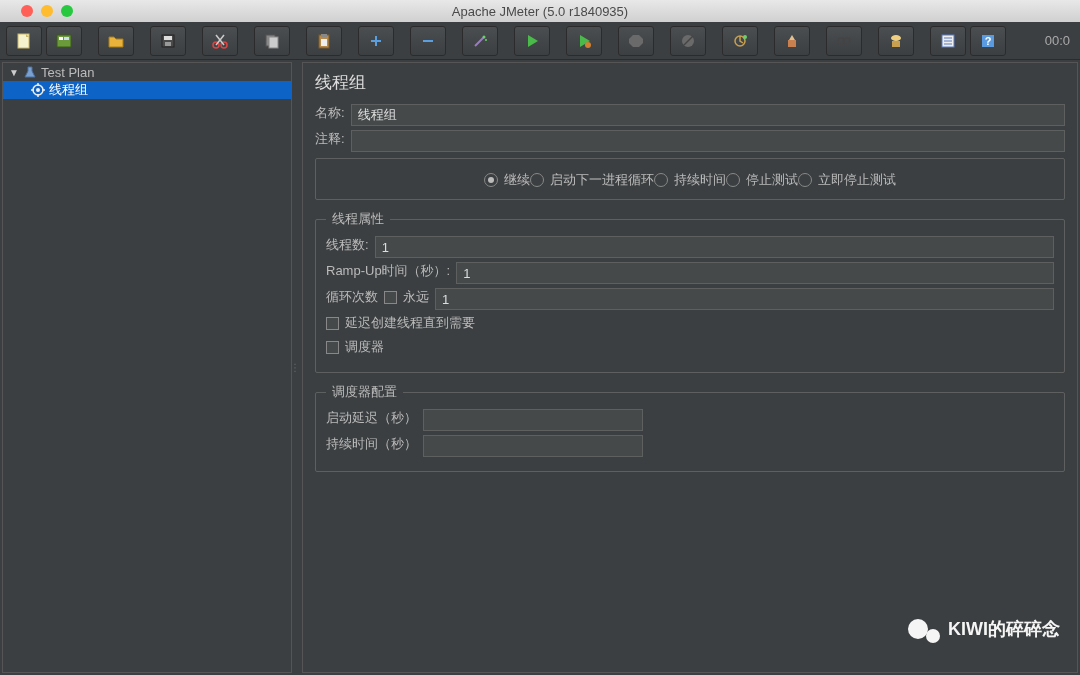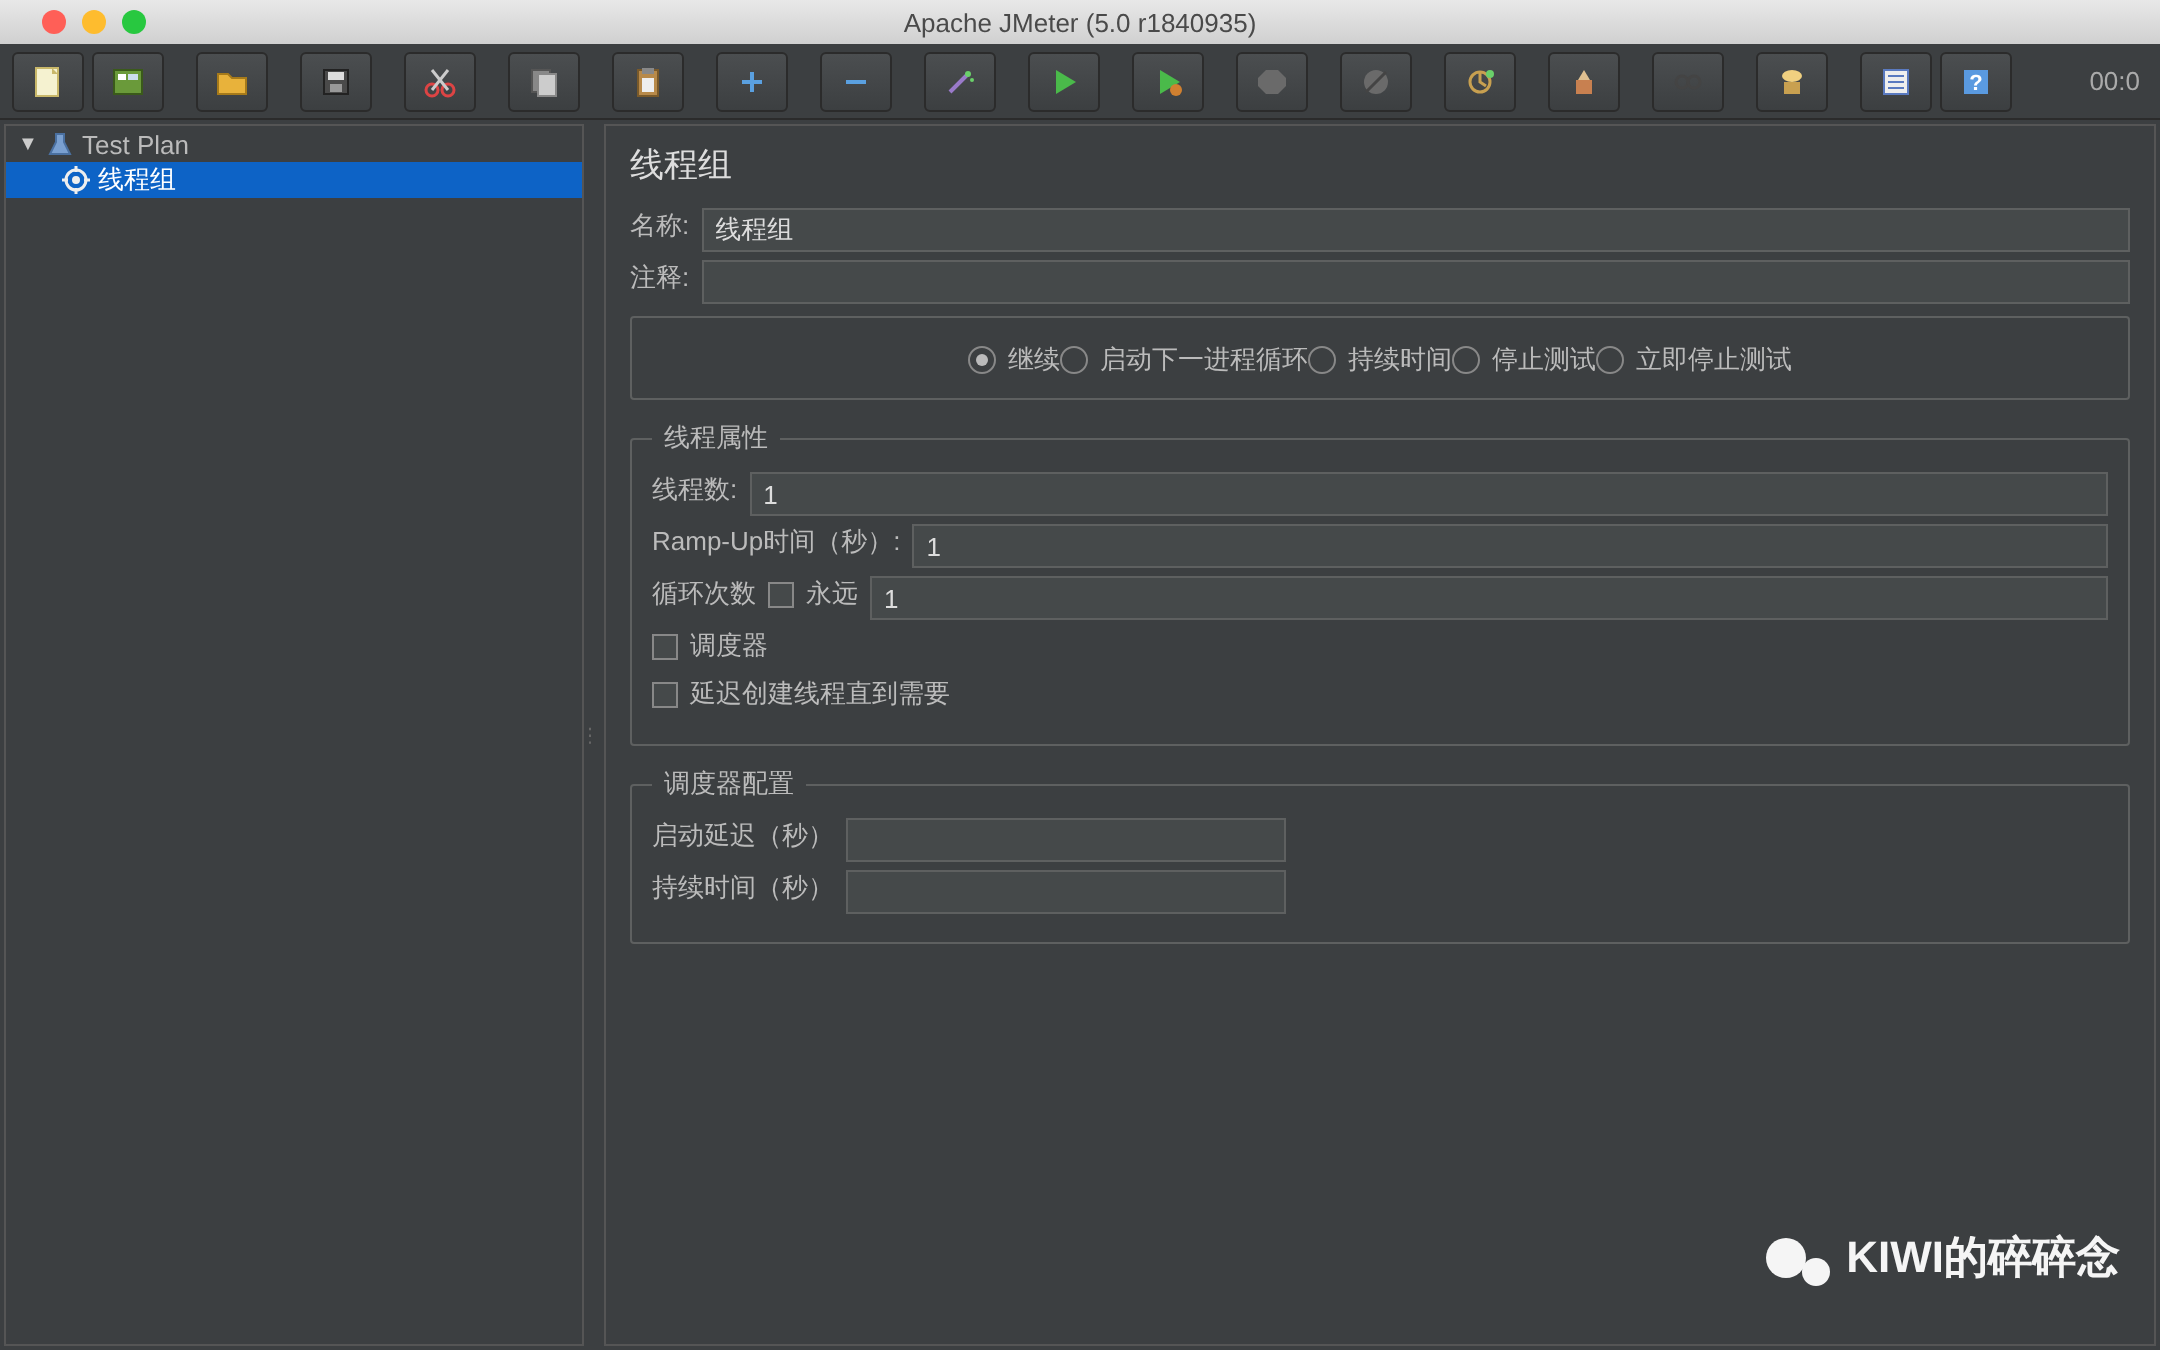--- a/index.html
+++ b/index.html
@@ -180,21 +180,21 @@
   margin-bottom: 6px;
 }
 .watermark {
   position: absolute;
   right: 20px;
   bottom: 30px;
   display: flex;
   align-items: center;
   gap: 8px;
   color: #fff;
-  font-size: 22px;
+  font-size: 18px;
   font-weight: bold;
   opacity: 0.95;
   pointer-events: none;
 }
 .wm-icon {
   width: 32px; height: 32px;
   position: relative;
 }
 .wm-icon::before, .wm-icon::after {
   content: "";
@@ -444,25 +444,25 @@
       <div class="form-row">
         <span class="form-label">循环次数</span>
         <div class="check-item">
             <span class="checkbox"></span>
             <span>永远</span>
           </div>
         <input class="text-input" type="text" value="1" style="">
       </div>
       <div class="check-row">
         <span class="checkbox"></span>
-        <span>调度器</span>
+        <span>延迟创建线程直到需要</span>
       </div>
       <div class="check-row">
         <span class="checkbox"></span>
-        <span>延迟创建线程直到需要</span>
+        <span>调度器</span>
       </div>
     </fieldset>
 
     <fieldset>
       <legend>调度器配置</legend>
       <div class="form-row">
         <span class="form-label">启动延迟（秒）</span>
         <input class="text-input sm" type="text" value="" style="">
       </div>
       <div class="form-row">

